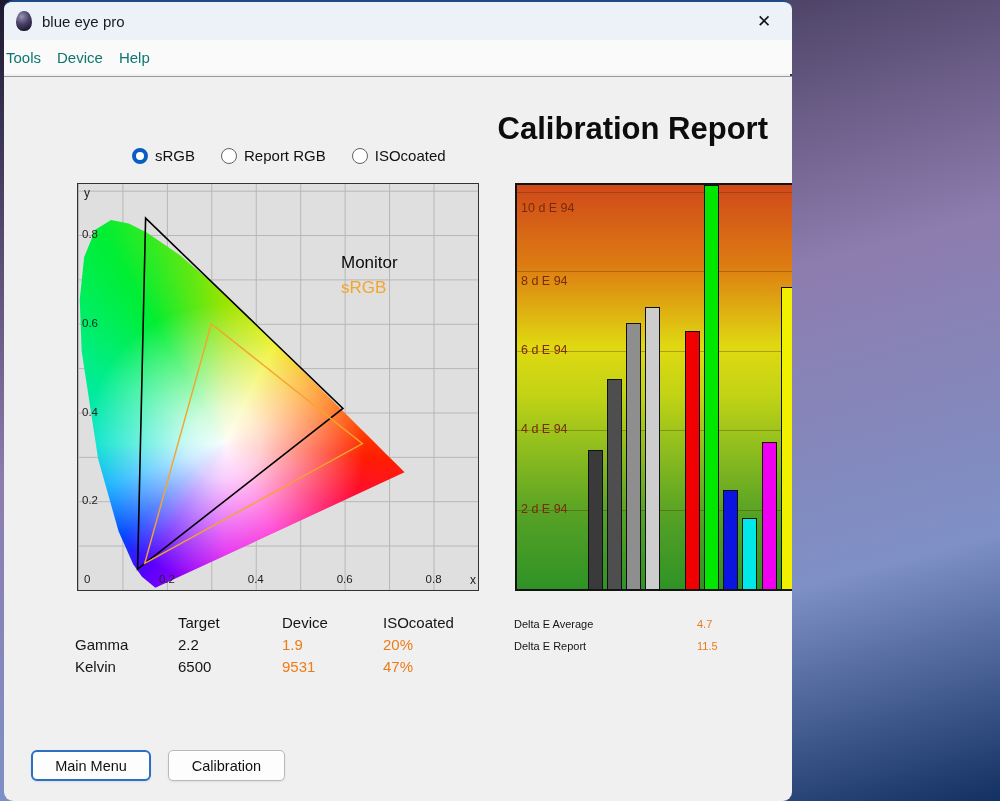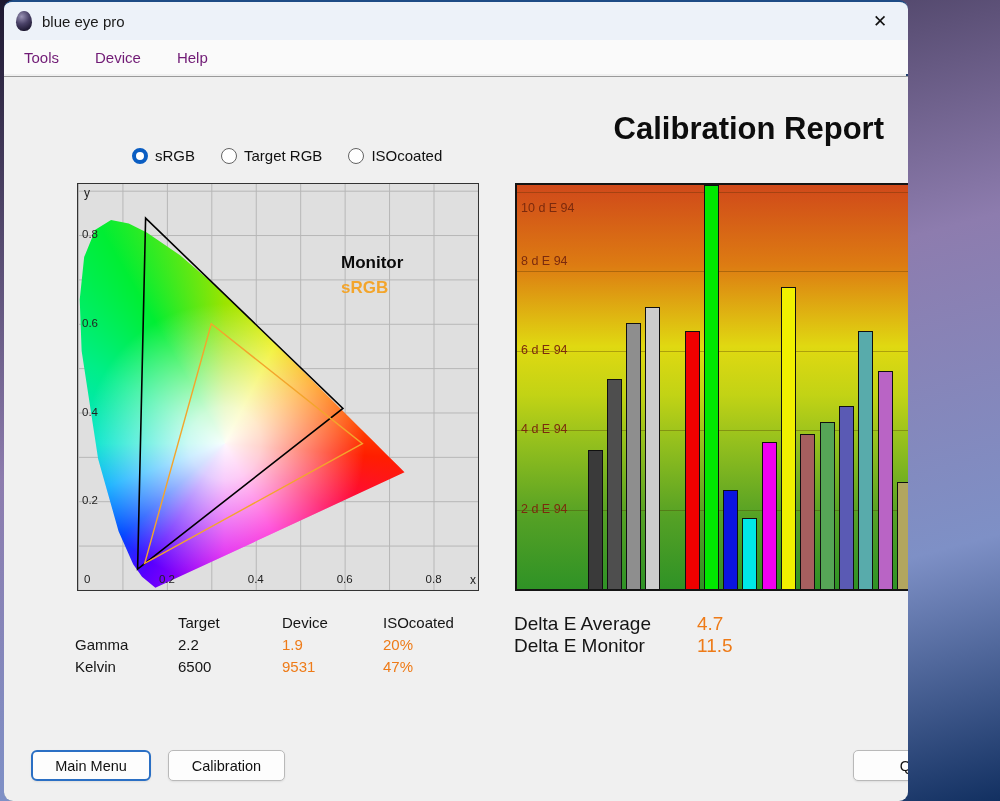--- a/index.html
+++ b/index.html
@@ -1,29 +1,29 @@
 <!DOCTYPE html>
 <html style="--accent-orange: #ee7b18; --srgb-orange: #f3a52c; --radio-blue: #0a5dc2; --bar-tick-color: #7b2a0d; --titlebar-accent: #1e4c86;"><head>
 <meta charset="utf-8">
 <style>
   html,body{margin:0;padding:0;}
   body{width:1000px;height:801px;font-family:"Liberation Sans",sans-serif;-webkit-font-smoothing:antialiased;}
   .desktop{position:relative;width:1000px;height:801px;overflow:hidden;
     background:linear-gradient(165deg,#1d1830 0%,#8d7cae 45%,#7e90c6 75%,#123061 100%);}
-  .window{position:absolute;left:4px;top:0;width:904px;height:801px;background:#f0f0f0;
+  .window{position:absolute;left:4px;top:0;width:788px;height:801px;background:#f0f0f0;
     border-radius:9px;overflow:hidden;border-top:2px solid var(--titlebar-accent,#1e4c86);
     box-shadow:inset -2px 0 0 #20416f, inset 0 -2px 0 #20416f;box-sizing:border-box;}
   .titlebar{height:38px;background:#edf2f9;display:flex;align-items:center;padding-left:12px;position:relative;}
   .app-icon{width:16px;height:20px;margin-right:10px;border-radius:50% 50% 46% 46%/58% 58% 44% 44%;
     background:radial-gradient(circle at 35% 28%,#9a93b5 0%,#4a4268 42%,#241f3a 75%,#16121f 100%);}
   .title{font-size:15px;color:#1a1a1a;}
   .close{position:absolute;right:12px;top:4px;width:32px;height:30px;display:flex;align-items:center;
     justify-content:center;font-size:17px;font-weight:400;color:#111;}
-  .menubar{height:34px;background:#fafafa;display:flex;align-items:center;padding-left:20px;gap:36px;
-    font-size:15px;color:#701a75;}
+  .menubar{height:34px;background:#fafafa;display:flex;align-items:center;padding-left:2px;gap:16px;
+    font-size:15px;color:#0f766e;}
   .menu-item{cursor:default;}
   .content{position:absolute;top:74px;left:0;right:0;bottom:0;background:#f0f0f0;border-top:1px solid #9a9a9a;}
 
   .radios{position:absolute;left:128px;top:70px;display:flex;gap:26px;align-items:center;font-size:15px;color:#111;}
   .radio-option{display:flex;align-items:center;gap:7px;}
   .radio-circle{width:16px;height:16px;border-radius:50%;background:#fff;border:1px solid #636363;box-sizing:border-box;}
   .radio-circle.selected{border:4.5px solid var(--radio-blue,#0a5dc2);}
 
   .report-title{position:absolute;top:34px;right:24px;font-size:31px;font-weight:bold;color:#0d0d0d;}
 
@@ -41,38 +41,38 @@
         #dd00ee 180deg,#5500ff 212deg,#0044ff 228deg,#00aaff 250deg,#00e4cc 270deg,
         #00ee88 300deg,#00ee33 330deg,#9be400 360deg);
     clip-path:polygon(19.34% 99.45%,16.0% 96.75%,13.79% 93.68%,10.14% 85.5%,5.04% 67.76%,
       0.91% 41.16%,0.43% 28.44%,1.54% 18.01%,4.32% 11.26%,8.26% 8.87%,12.69% 9.7%,17.19% 11.92%,
       25.51% 17.56%,33.51% 24.34%,41.46% 31.75%,49.34% 39.38%,56.94% 46.82%,63.91% 53.64%,
       69.67% 59.29%,73.98% 63.5%,76.83% 66.31%,79.89% 69.3%,81.63% 71.01%);}
   .gamut-svg{position:absolute;inset:0;width:400px;height:406px;}
   .gamut-svg polygon{fill:none;}
   .cie-tick-label{position:absolute;font-size:11.5px;color:#222;}
   .cie-axis-letter{position:absolute;font-size:12px;color:#222;}
-  .cie-legend{position:absolute;left:263px;top:66px;font-weight:bold;font-size:17px;line-height:25px;}
+  .cie-legend{position:absolute;left:263px;top:66px;font-weight:normal;font-size:17px;line-height:25px;}
   .leg-mon{color:#0a0a0a;}
   .leg-srgb{color:var(--srgb-orange,#f3a52c);}
 
   
   .barchart{position:absolute;left:511px;top:106px;width:412px;height:408px;border:2px solid #141414;
     box-sizing:border-box;overflow:hidden;
     background:linear-gradient(to bottom,#d0491a 0%,#dd7c12 20%,#e0d911 40%,#c2d315 52%,
       #97c11d 63%,#55a125 82%,#2f9226 100%);}
   .bar-gridline{position:absolute;left:0;width:100%;height:1px;background:rgba(70,45,0,0.32);}
   .bar-tick-label{position:absolute;left:4px;font-size:12.5px;color:var(--bar-tick-color,#7b2a0d);}
   .bar{position:absolute;bottom:0;width:15px;border:1.5px solid #101010;border-bottom:none;box-sizing:border-box;}
 
   
   .meas{position:absolute;left:71px;top:534px;font-size:15px;color:#151515;}
   .meas-row{display:grid;grid-template-columns:103px 104px 101px 113px;height:22px;align-items:center;}
   .cell.val.current,.cell.val.deviation{color:var(--accent-orange,#ee7b18);}
-  .delta{position:absolute;left:510px;top:536px;font-size:19px;color:#151515;}
+  .delta{position:absolute;left:510px;top:536px;font-size:11px;color:#151515;}
   .delta-row{display:grid;grid-template-columns:183px auto;height:22px;align-items:center;}
   .delta-val{color:var(--accent-orange,#ee7b18);}
 
   
   .btn{position:absolute;height:31px;background:#fdfdfd;border:1px solid #b9b9b9;border-radius:5px;
     font-size:14.5px;font-family:inherit;color:#111;box-shadow:0 1px 2px rgba(0,0,0,0.08);cursor:default;}
   .btn.default{border:2px solid #2a6fc4;border-radius:6px;}
   #btn-mainmenu{left:27px;top:673px;width:120px;}
   #btn-calibration{left:164px;top:673px;width:117px;}
   #btn-save{left:712px;top:673px;width:121px;}
@@ -98,21 +98,21 @@
 
     <div class="content">
 
       <div class="radios">
           <div class="radio-option">
             <div class="radio-circle selected"></div>
             <div class="radio-label">sRGB</div>
           </div>
           <div class="radio-option">
             <div class="radio-circle"></div>
-            <div class="radio-label">Target RGB</div>
+            <div class="radio-label">Report RGB</div>
           </div>
           <div class="radio-option">
             <div class="radio-circle"></div>
             <div class="radio-label">ISOcoated</div>
           </div>
         </div>
 
       <div class="report-title">Calibration Report</div>
 
       <div class="cie">
@@ -141,21 +141,21 @@
       </div>
 
       <div class="barchart" id="barchart">
           <div class="bar-gridline" style="top: 324.6px;"></div>
           <div class="bar-tick-label" style="top: 316.6px;">2 d E 94</div>
           <div class="bar-gridline" style="top: 245.1px;"></div>
           <div class="bar-tick-label" style="top: 237.1px;">4 d E 94</div>
           <div class="bar-gridline" style="top: 165.7px;"></div>
           <div class="bar-tick-label" style="top: 157.7px;">6 d E 94</div>
           <div class="bar-gridline" style="top: 86.2px;"></div>
-          <div class="bar-tick-label" style="top: 69px;">8 d E 94</div>
+          <div class="bar-tick-label" style="top: 89px;">8 d E 94</div>
           <div class="bar-gridline" style="top: 6.8px;"></div>
           <div class="bar-tick-label" style="top: 16px;">10 d E 94</div>
           <div class="bar" style="height: 139px; left: 70.5px; background: rgb(58, 58, 58);"></div>
           <div class="bar" style="height: 210.5px; left: 89.8px; background: rgb(78, 78, 78);"></div>
           <div class="bar" style="height: 266.2px; left: 109.1px; background: rgb(142, 142, 142);"></div>
           <div class="bar" style="height: 282px; left: 128.4px; background: rgb(205, 205, 205);"></div>
           <div class="bar" style="height: 258.2px; left: 167.5px; background: rgb(240, 0, 0);"></div>
           <div class="bar" style="height: 404px; left: 186.8px; background: rgb(0, 232, 0);"></div>
           <div class="bar" style="height: 99.3px; left: 206.1px; background: rgb(11, 20, 224);"></div>
           <div class="bar" style="height: 71.5px; left: 225.4px; background: rgb(0, 232, 232);"></div>
@@ -189,21 +189,21 @@
             <div class="cell val deviation">47%</div>
           </div>
         </div>
 
       <div class="delta">
         <div class="delta-row">
           <span>Delta E Average</span>
           <span class="delta-val">4.7</span>
         </div>
         <div class="delta-row">
-          <span>Delta E Monitor</span>
+          <span>Delta E Report</span>
           <span class="delta-val">11.5</span>
         </div>
       </div>
 
       <button class="btn default" id="btn-mainmenu">Main Menu</button>
       <button class="btn" id="btn-calibration">Calibration</button>
       <button class="btn" id="btn-quit">Quit</button>
 
     </div>
   </div>

